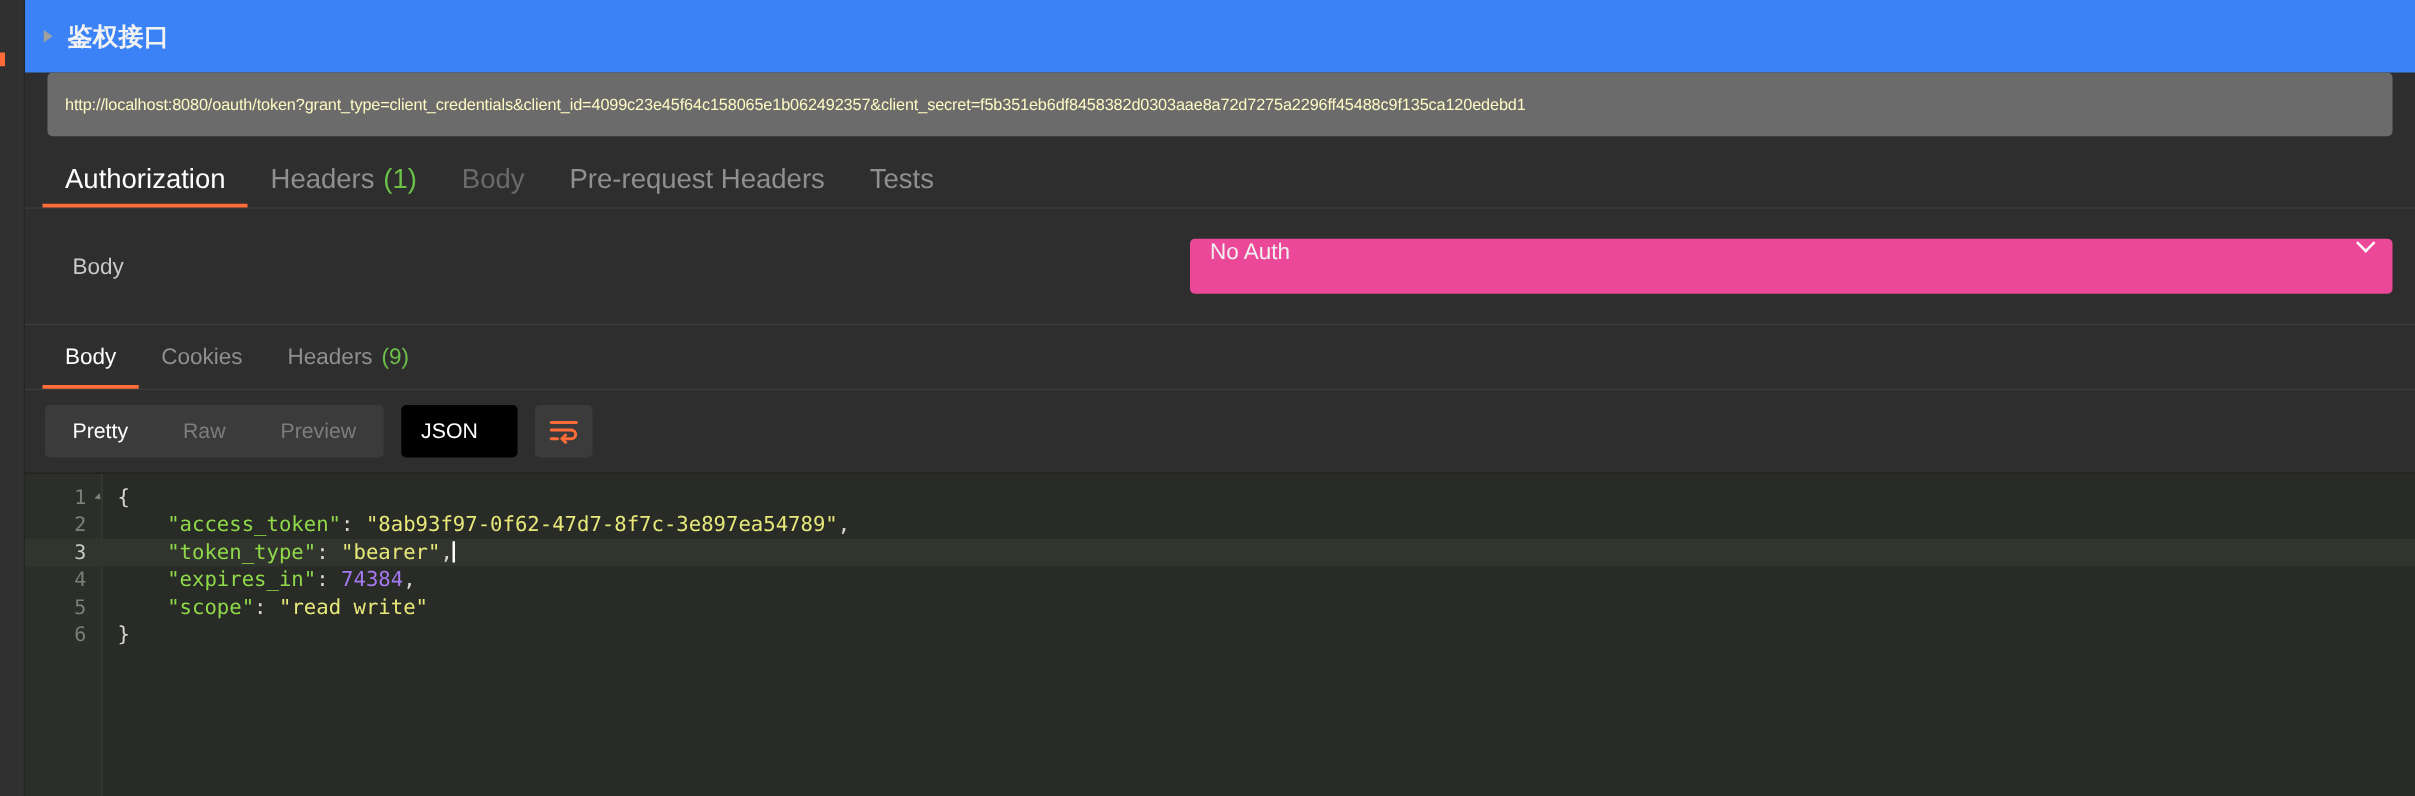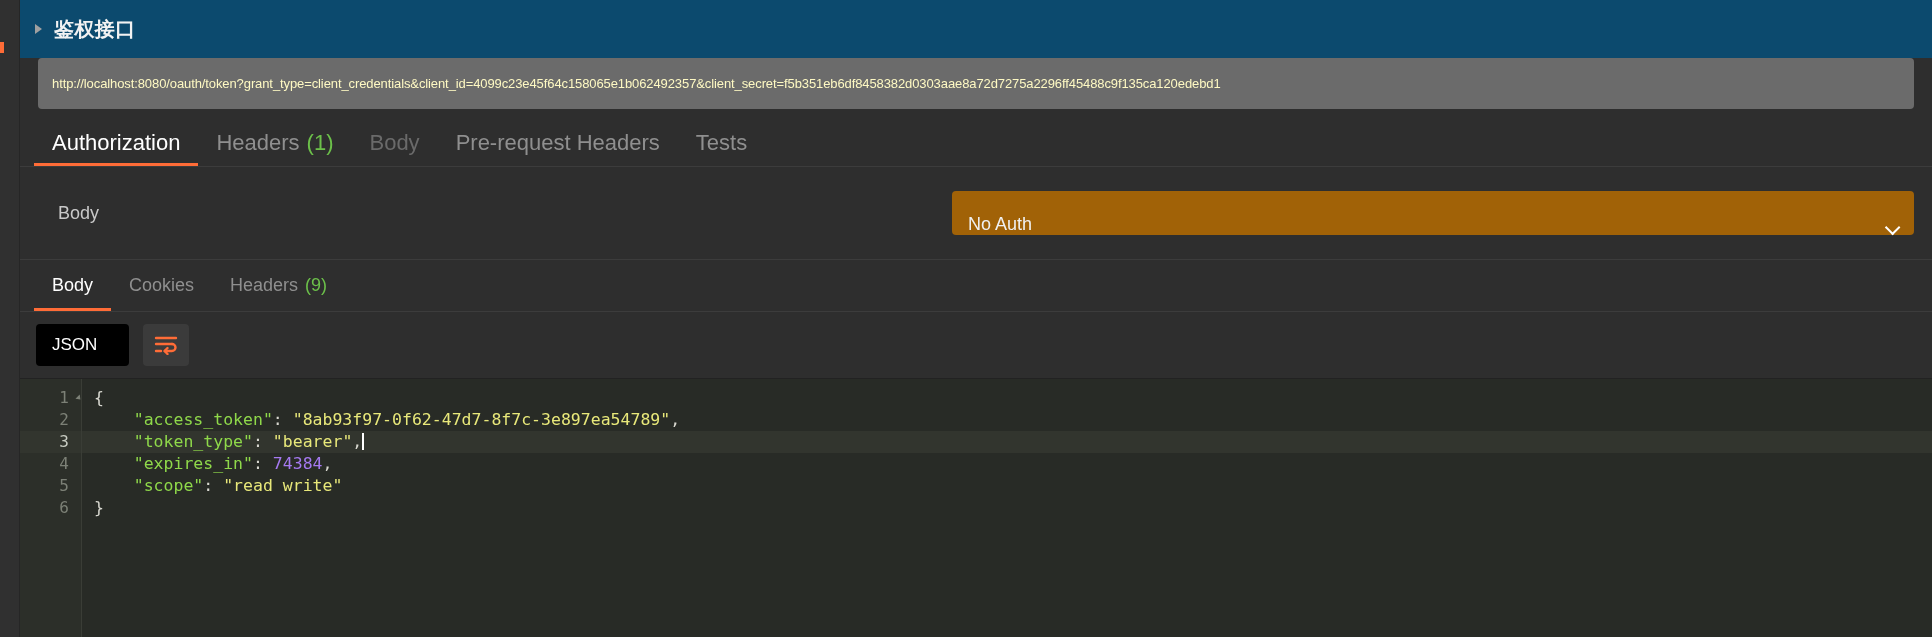--- a/index.html
+++ b/index.html
@@ -47,21 +47,21 @@
     flex-direction: column;
     min-width: 0;
   }
 
   
   .title-bar {
     height: 58px;
     display: flex;
     align-items: center;
     padding-left: 15px;
-    background: #0c4a6e;
+    background: #3b82f6;
     flex: 0 0 58px;
   }
   .disclosure-tri {
     width: 0; height: 0;
     border-left: 7px solid #a0a0a0;
     border-top: 5px solid transparent;
     border-bottom: 5px solid transparent;
     margin-right: 12px;
     flex: 0 0 auto;
   }
@@ -165,24 +165,24 @@
     font-size: 18px;
     flex: 0 0 auto;
   }
   .auth-select-wrap {
     margin-left: auto;
     width: 962px;
     max-width: 962px;
   }
   .auth-select {
     height: 44px;
-    background: #a16207;
+    background: #ec4899;
     border-radius: 4px;
     display: flex;
-    align-items: flex-end;
+    align-items: flex-start;
     padding: 0 18px 0 16px;
     cursor: pointer;
   }
   .auth-select .val {
     color: #f0f0f0;
     font-size: 18px;
   }
   .auth-select .chev-sm {
     margin-left: auto;
     display: inline-block;
@@ -385,20 +385,31 @@
       <div class="tab">
         <span>Cookies</span>
       </div>
       <div class="tab">
         <span>Headers</span>
         <span class="count">(9)</span>
       </div>
     </div>
 
     <div class="fmt-bar">
+      <div class="seg-group">
+        <div class="seg active">
+          <span>Pretty</span>
+        </div>
+        <div class="seg">
+          <span>Raw</span>
+        </div>
+        <div class="seg">
+          <span>Preview</span>
+        </div>
+      </div>
       <div class="json-select">
         <span class="val">JSON</span>
         <span class="chev-sm"></span>
       </div>
       <div class="wrap-btn">
         <svg width="24" height="20" viewBox="0 0 24 20">
           <line x1="2" y1="3" x2="22" y2="3" stroke="#ff6c37" stroke-width="2.4" stroke-linecap="round"></line>
           <line x1="2" y1="9" x2="18" y2="9" stroke="#ff6c37" stroke-width="2.4" stroke-linecap="round"></line>
           <path d="M18 9 a3.5 3.5 0 0 1 0 7 H11" fill="none" stroke="#ff6c37" stroke-width="2.4" stroke-linecap="round"></path>
           <polyline points="13.5,13 10.5,16 13.5,19" fill="none" stroke="#ff6c37" stroke-width="2.4" stroke-linecap="round" stroke-linejoin="round"></polyline>

